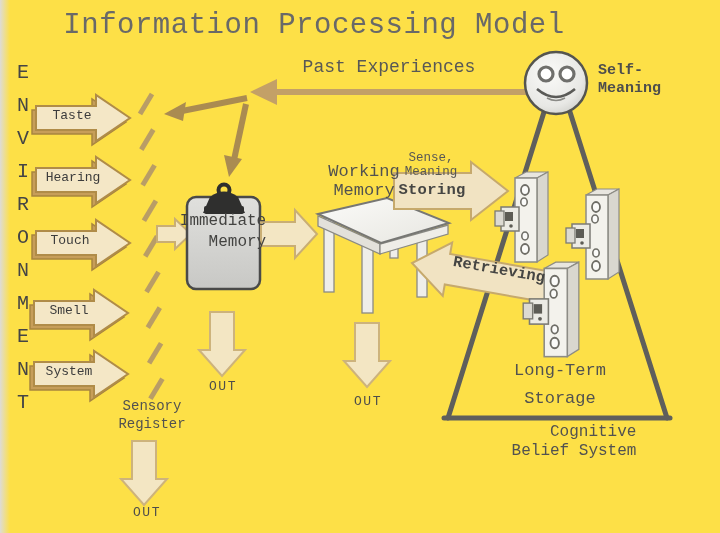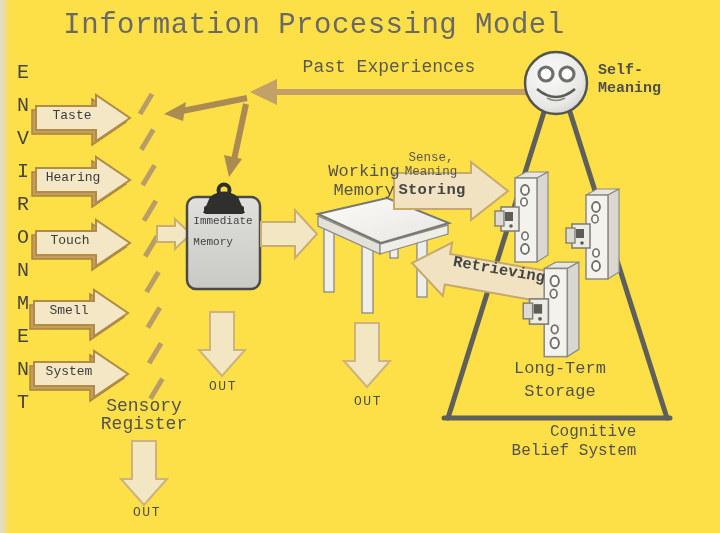--- a/index.html
+++ b/index.html
@@ -21,25 +21,25 @@
   .wm{left:364px;top:162px;transform:translateX(-50%);font-size:17px;line-height:19px;
     color:#525250;text-align:center;white-space:pre-line;}
   .sm{left:431px;top:131px;transform:translateX(-50%);font-size:12.5px;line-height:14px;
     color:#575755;text-align:center;white-space:pre-line;margin-top:20px;}
   .storing{left:432px;top:190px;transform:translate(-50%,-50%);font-size:15.5px;
     font-weight:bold;color:#454543;letter-spacing:.3px;white-space:nowrap;}
   .retrieving{left:499px;top:270px;transform:translate(-50%,-50%) rotate(10deg);
     font-size:15.5px;font-weight:bold;color:#454543;white-space:nowrap;}
   .selfc{left:598px;top:62px;font-size:15px;font-weight:bold;line-height:18px;
     color:#4e4e4c;white-space:pre-line;}
-  .imm{left:223px;top:211px;transform:translateX(-50%);font-size:11px;line-height:21px;
-    color:#434341;text-align:left;white-space:pre-line;}
-  .sreg{left:144px;top:397px;transform:translateX(-50%);font-size:18px;line-height:18px;
+  .imm{left:223px;top:211px;transform:translateX(-50%);font-size:16px;line-height:21px;
+    color:#434341;text-align:right;white-space:pre-line;}
+  .sreg{left:152px;top:397px;transform:translateX(-50%);font-size:14px;line-height:18px;
     color:#525250;text-align:center;white-space:pre-line;}
-  .lts{left:560px;top:357px;transform:translateX(-50%);font-size:17px;line-height:23px;
+  .lts{left:560px;top:357px;transform:translateX(-50%);font-size:17px;line-height:28px;
     color:#525250;text-align:center;white-space:pre-line;}
   .cbs{left:574px;top:423px;transform:translateX(-50%);font-size:16px;line-height:19px;
     color:#525250;text-align:right;white-space:pre-line;}
   .out{font-size:13px;font-weight:500;color:#4d4d4b;letter-spacing:1.5px;transform:translateX(-50%);}
   .outA{left:147px;top:505px;} .outB{left:223px;top:379px;} .outC{left:368px;top:394px;}
   svg{position:absolute;left:0;top:0;}
 </style>
 </head>
 <body>
 

